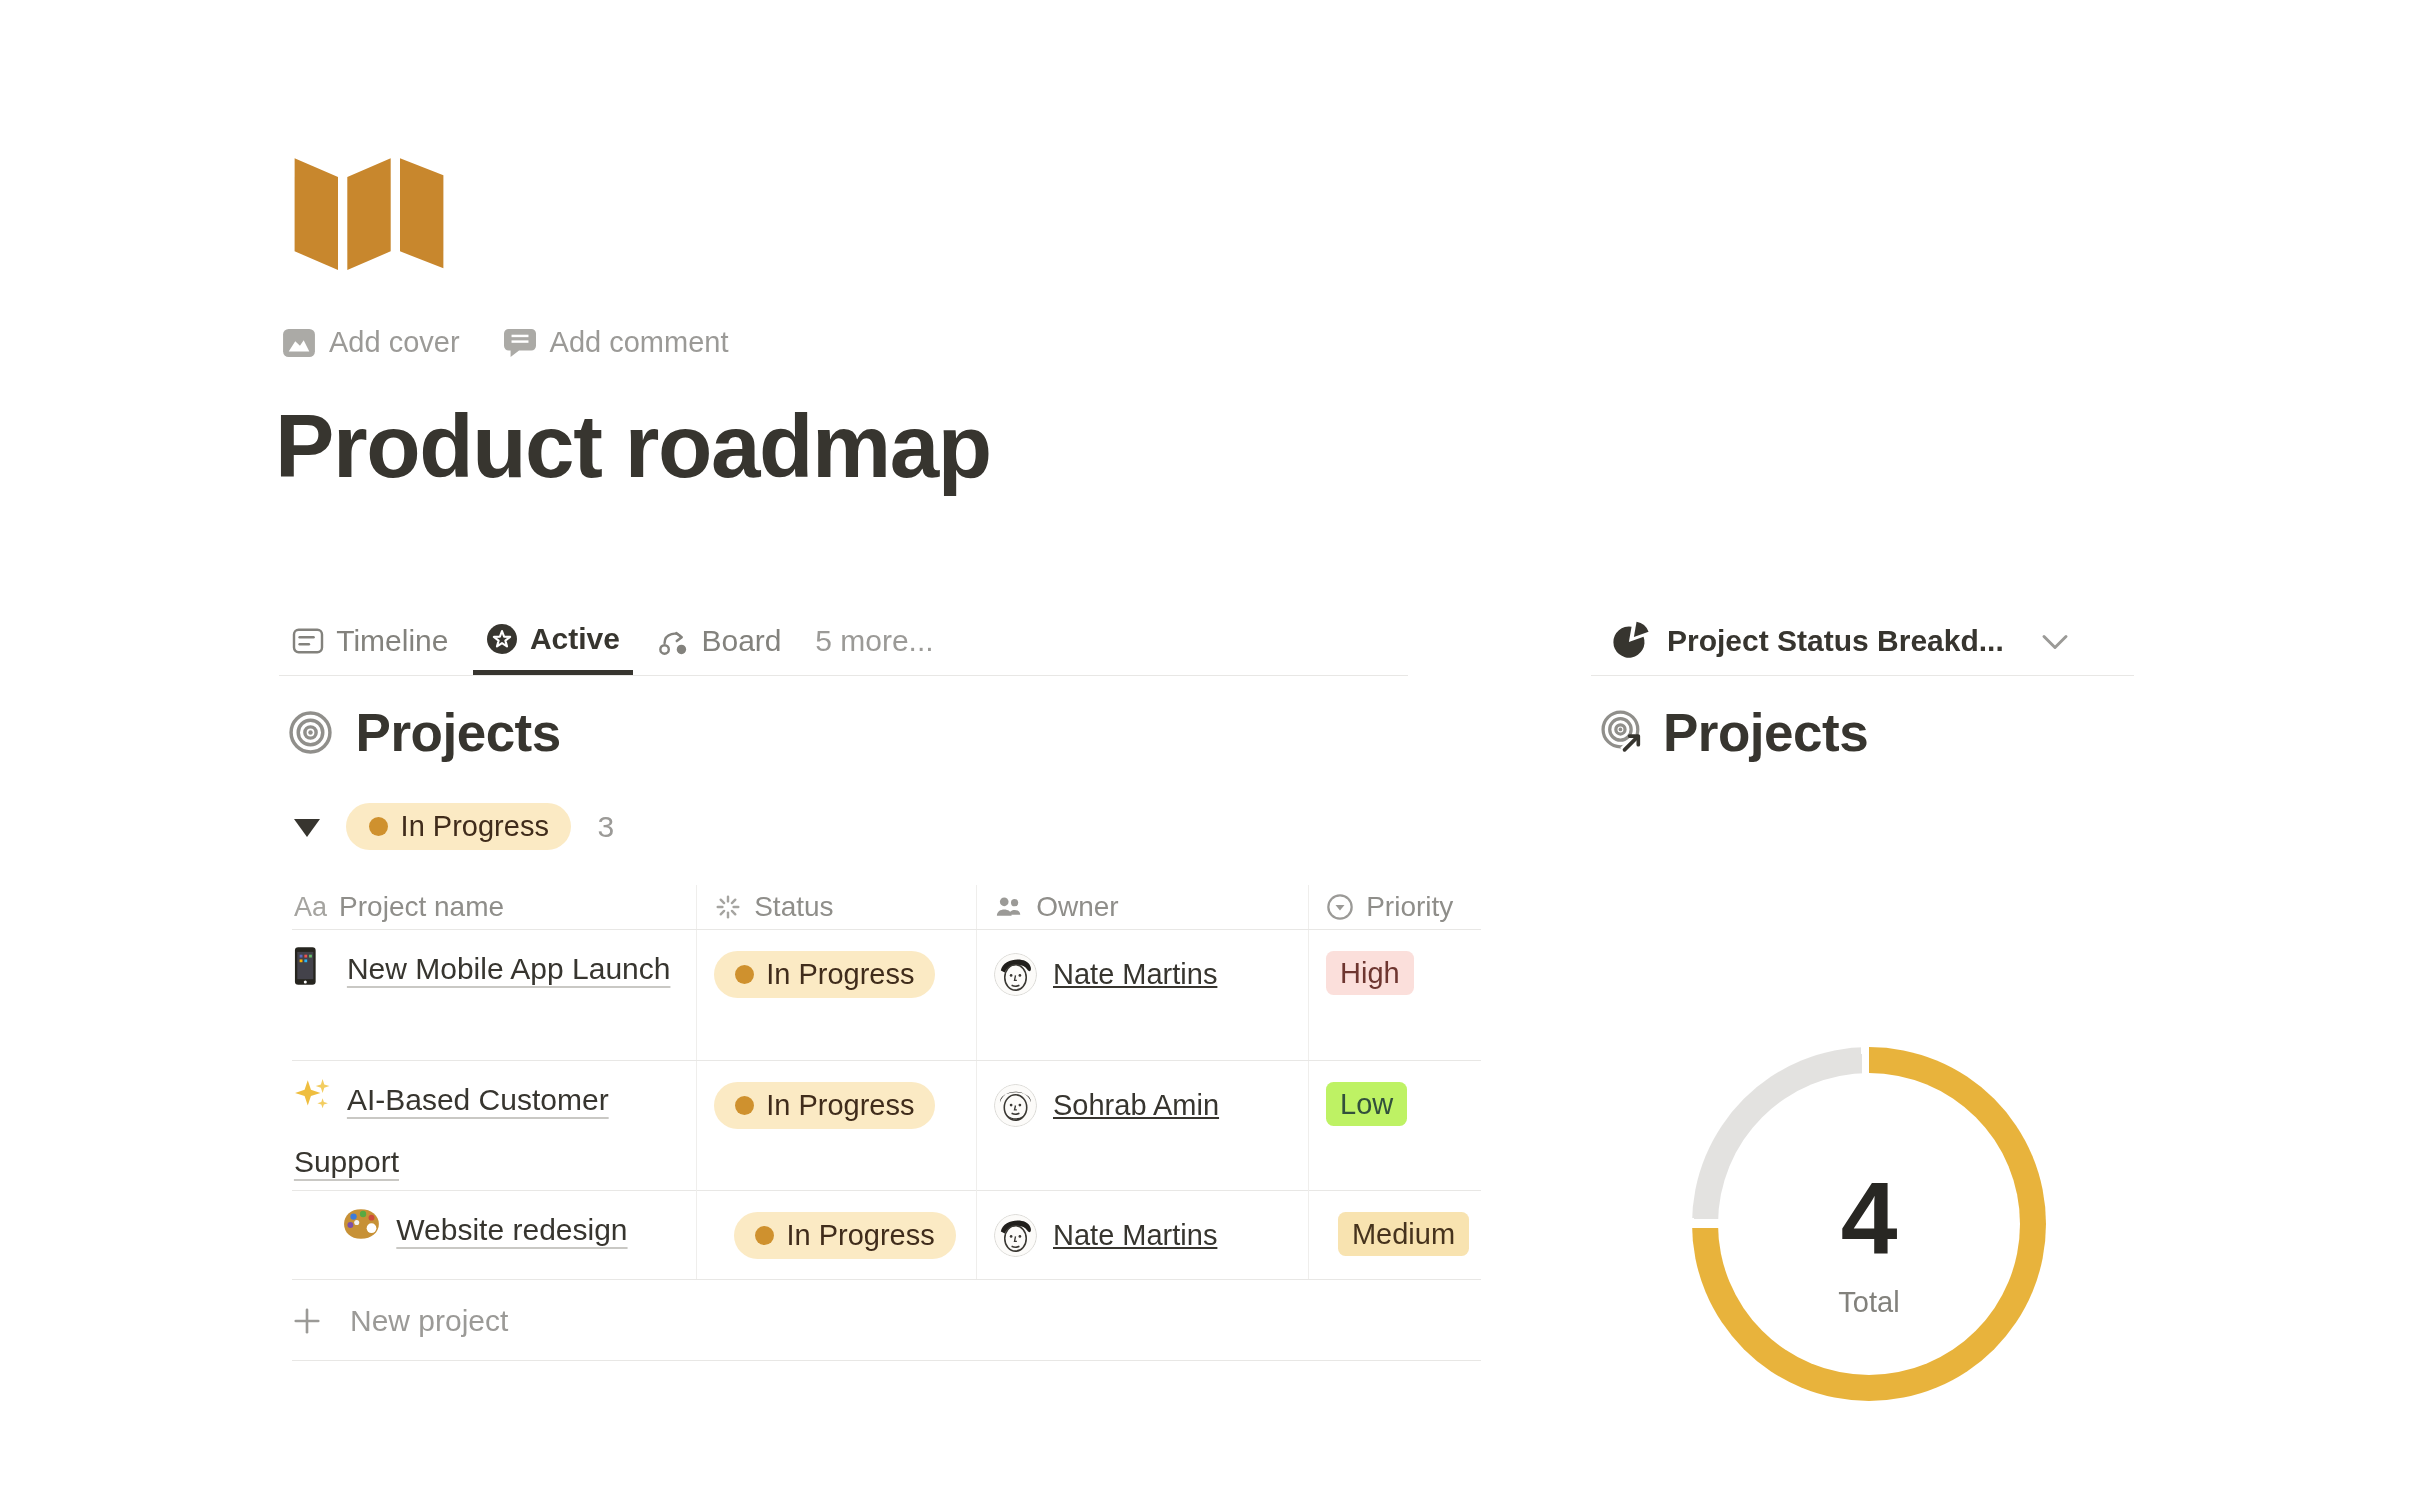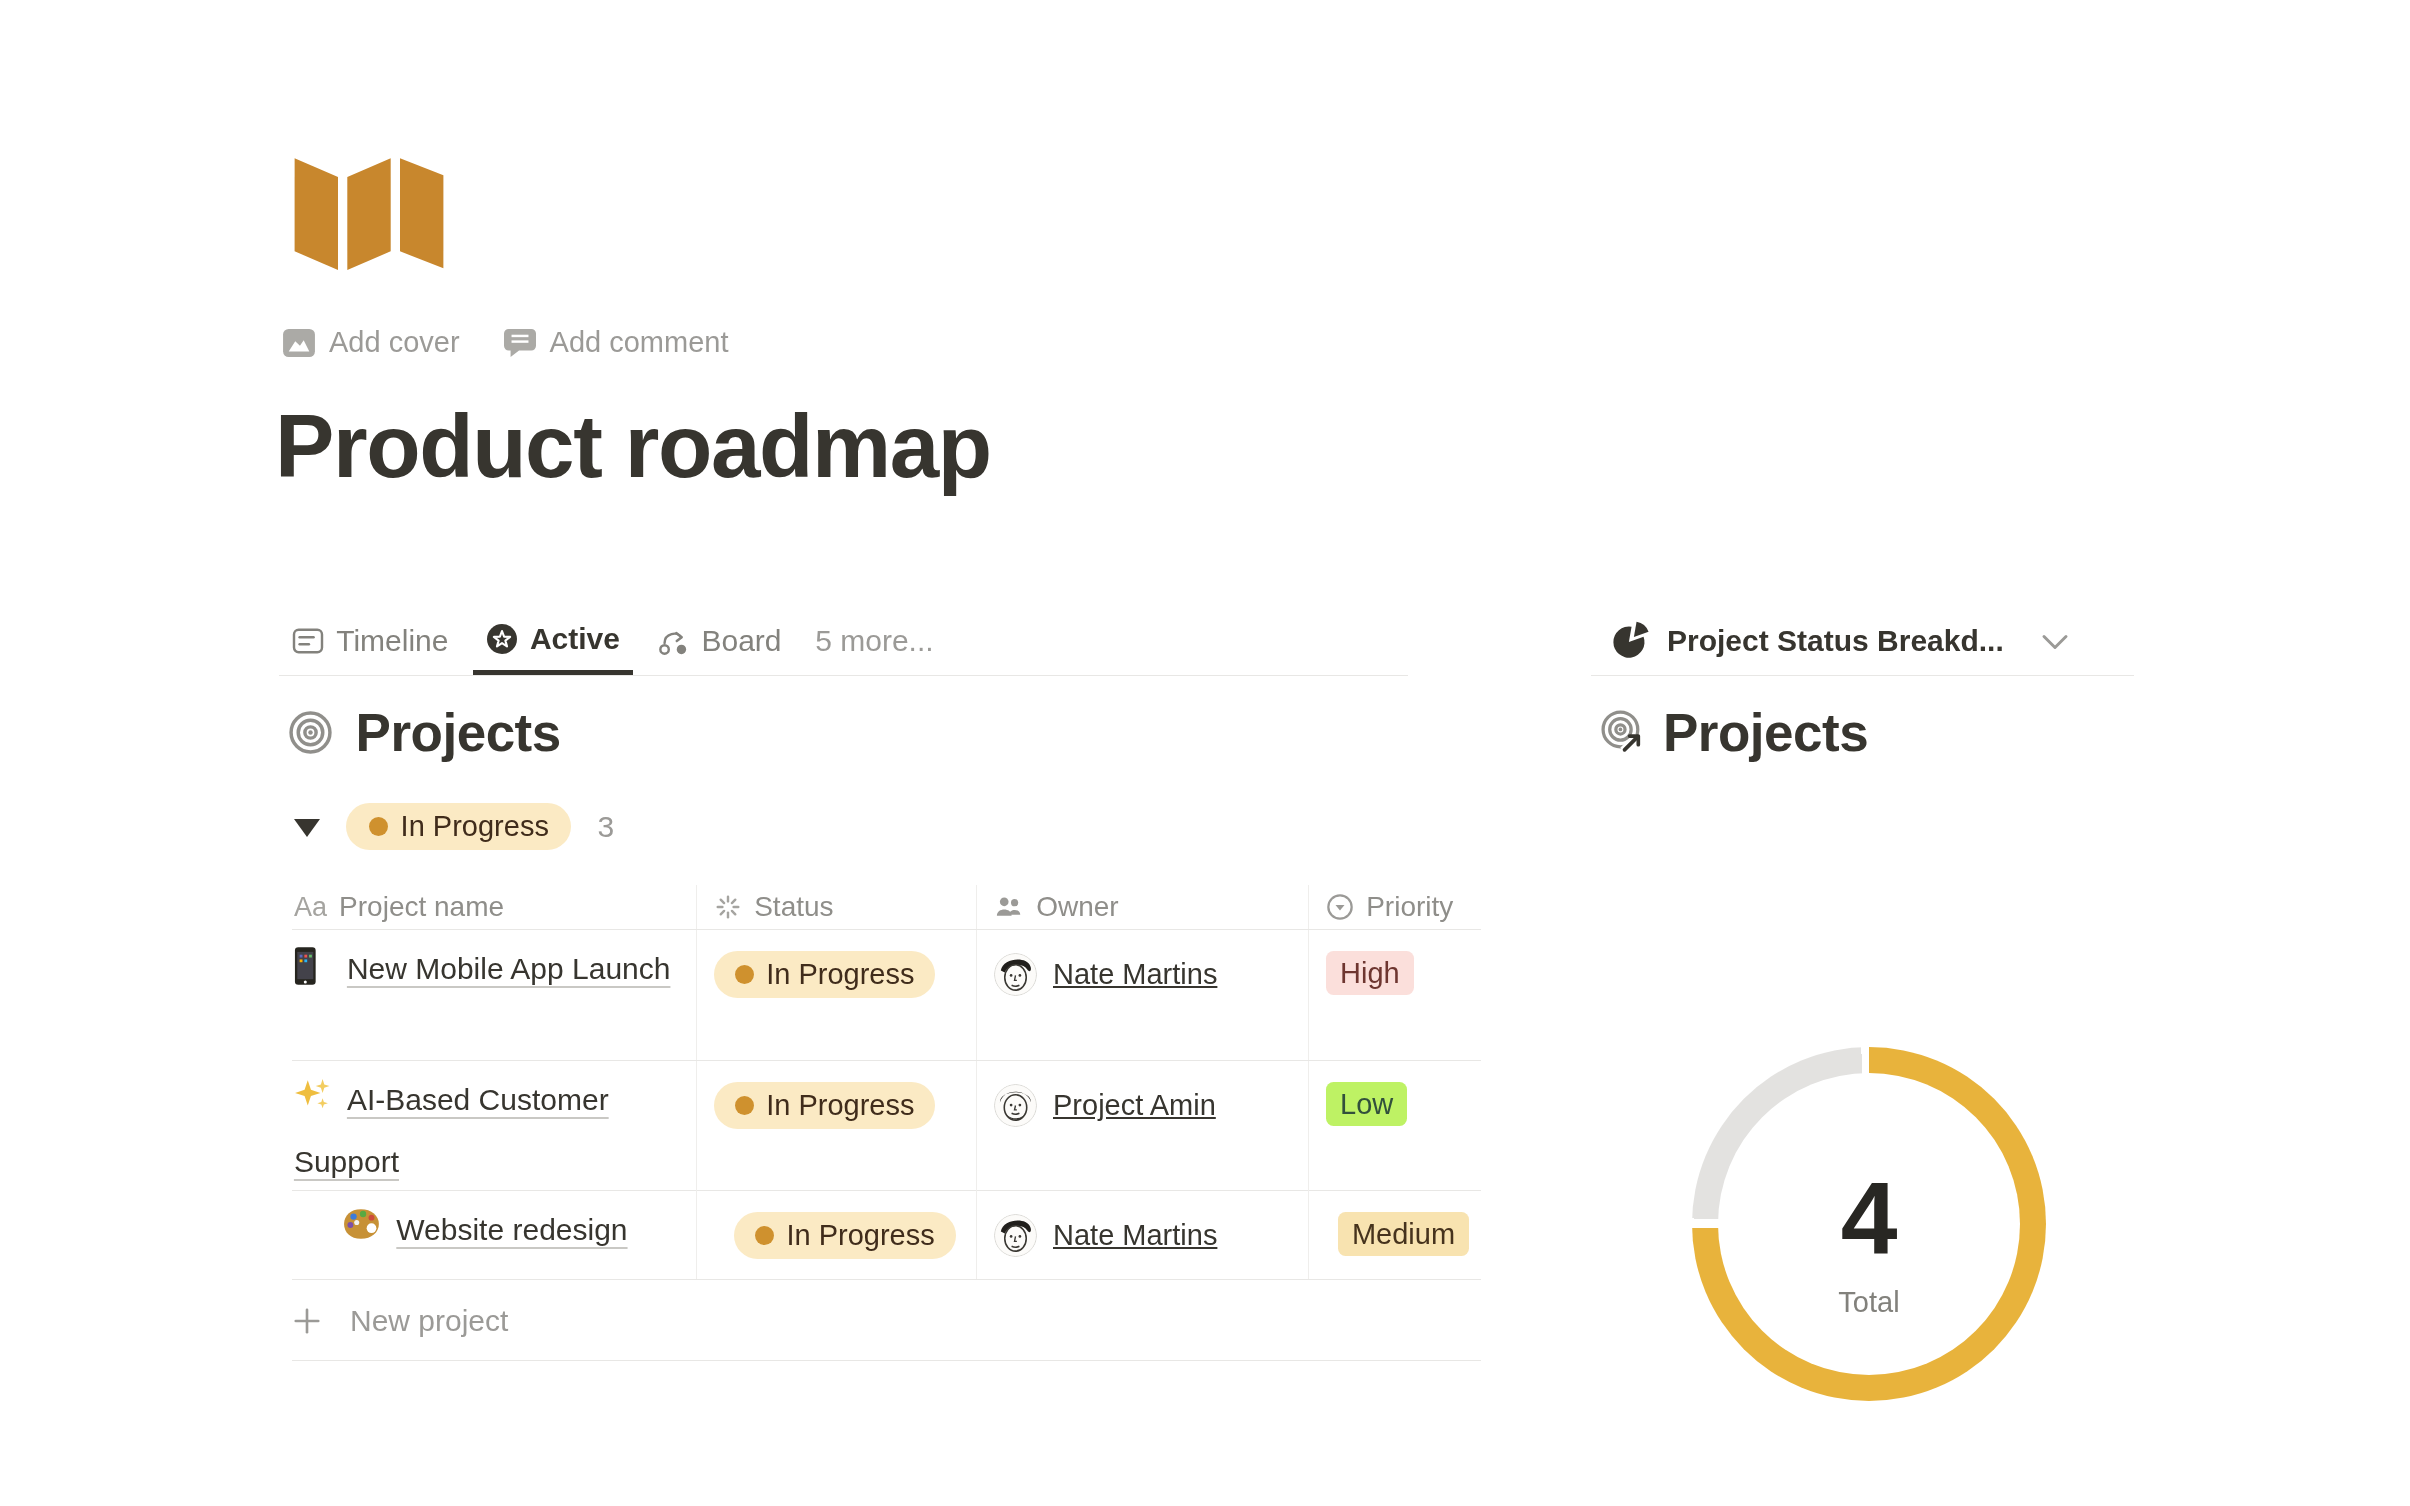--- a/index.html
+++ b/index.html
@@ -277,21 +277,21 @@
               <circle cx="22" cy="22" r="21.5" fill="#FCFBF9" stroke="#D8D7D3" stroke-width="1"></circle>
               <path d="M6,19 C6,5 38,5 38,19 C36,12 30,8 22,8 C14,8 8,12 6,19 Z" fill="#211F1C"></path>
               <ellipse cx="22" cy="24" rx="11.5" ry="13" fill="none" stroke="#3A3833" stroke-width="1.6"></ellipse>
               <path d="M11,26 C12,38 32,38 33,26 C30,40 14,40 11,26 Z" fill="#35332E"></path>
               <circle cx="17.5" cy="21.5" r="1.4" fill="#3A3833"></circle>
                 <circle cx="26.5" cy="21.5" r="1.4" fill="#3A3833"></circle>
               <path d="M22,22 L21,26.5 L23.4,26.5" fill="none" stroke="#3A3833" stroke-width="1.4"></path>
               <path d="M18,30 Q22,32 26,30" fill="none" stroke="#3A3833" stroke-width="1.6"></path>
             </svg>
           </span>
-          <span>Project Amin</span>
+          <span>Sohrab Amin</span>
         </div>
       </div>
       <div class="cell">
         <span class="prio-pill prio-low">Low</span>
       </div>
     </div>
 
     <div class="grid trow h3">
       <div class="cell name">
         <span class="rowicon">

